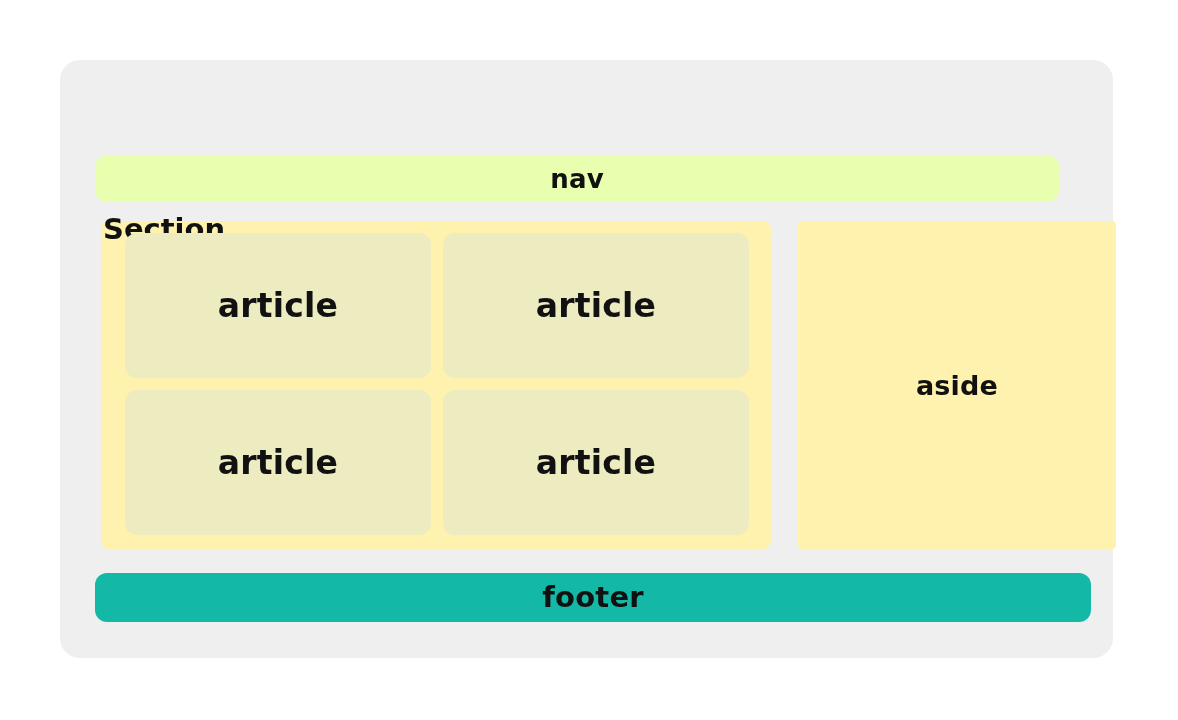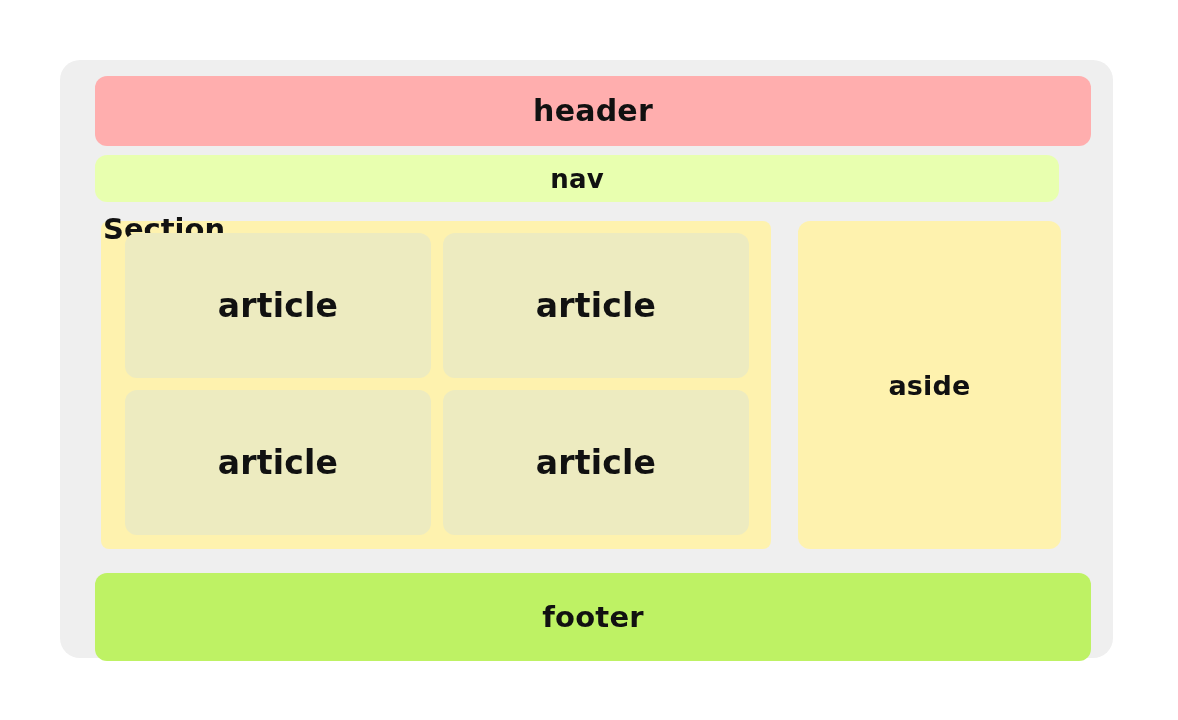--- a/index.html
+++ b/index.html
@@ -112,47 +112,44 @@
     border-radius: 12px;
     display: flex;
     align-items: center;
     justify-content: center;
   }
   .article .block-label { font-size: 33px; }
 
   .aside {
     left: 738px;
     top: 161px;
-    width: 263px;
+    width: 318px;
     height: 328px;
     background: #fef2ae;
-    border-radius: 12px;
+    border-radius: 4px;
   }
   .aside .block-label { font-size: 27px; }
 
   
   .footer {
     left: 35px;
     top: 513px;
     width: 996px;
-    height: 88px;
-    background: #bef264;
+    height: 49px;
+    background: #14b8a6;
   }
   .footer .block-label { font-size: 29px; }
 </style>
 </head>
 <body>
 
 <div class="canvas">
 
   <div class="layout-container">
 
-    <div class="block header">
-      <span class="block-label">header</span>
-    </div>
 
     <div class="block nav">
       <span class="block-label">nav</span>
     </div>
 
     <div class="block section">
       <span class="section-title">Section</span>
 
       <div class="article-grid">
         <div class="article">

